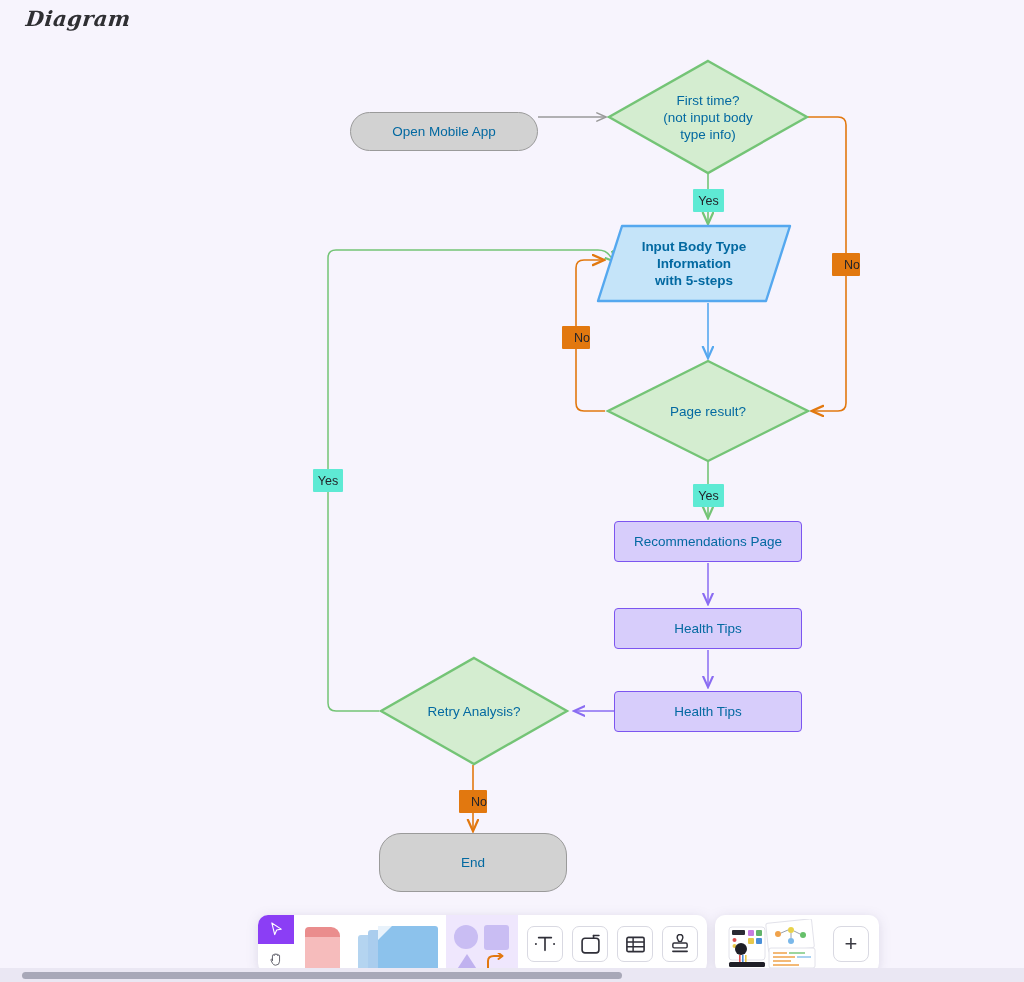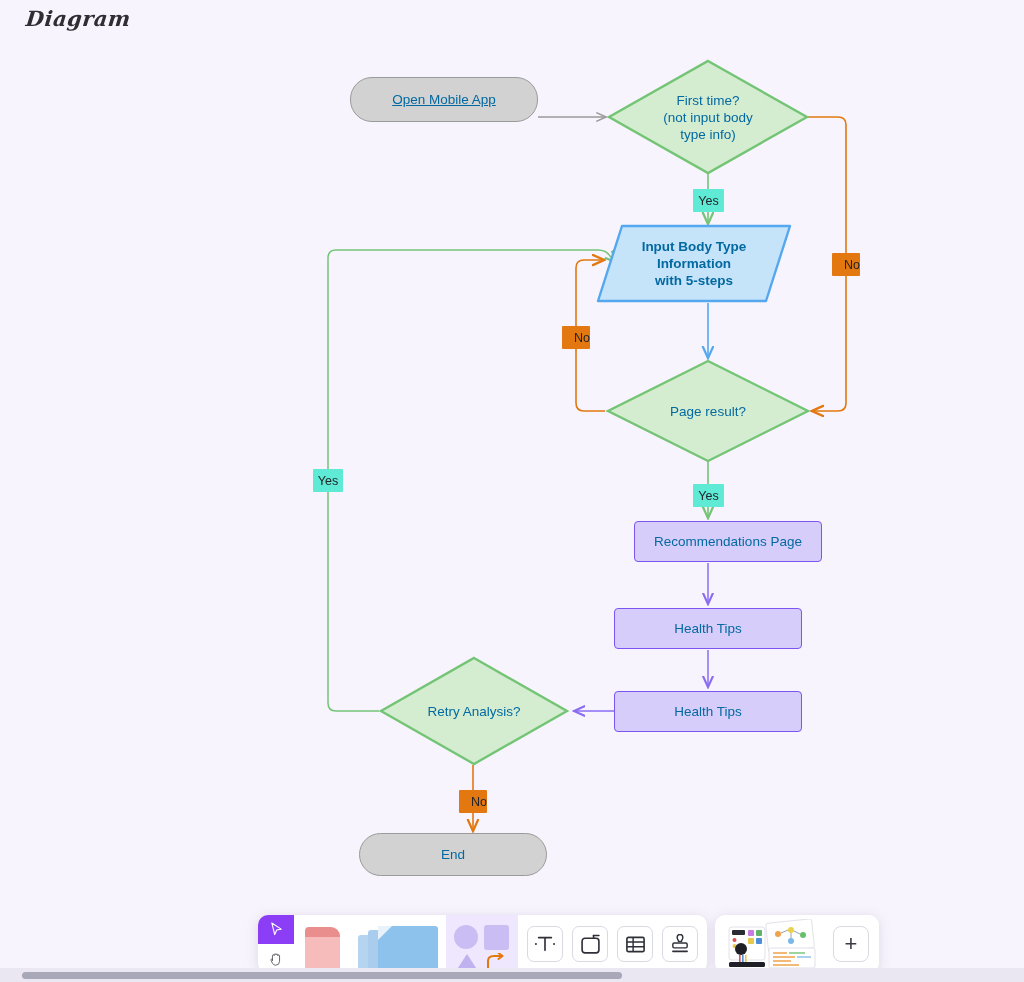--- a/index.html
+++ b/index.html
@@ -306,21 +306,21 @@
 
     <path d="M708,650 L708,687" fill="none" stroke="#8a6cf2" stroke-width="1.5" marker-end="url(#ah-purple)"></path>
 
     <path d="M614,711 L574,711" fill="none" stroke="#8a6cf2" stroke-width="1.5" marker-end="url(#ah-purple)"></path>
 
     <path d="M379,711 L336,711 Q328,711 328,703 L328,258 Q328,250 336,250 L598,250 Q606,250 610,256 L616,262" fill="none" stroke="#74c476" stroke-width="1.5" marker-end="url(#ah-green)"></path>
 
     <path d="M473,765 L473,831" fill="none" stroke="#e2780f" stroke-width="1.6" marker-end="url(#ah-orange)"></path>
   </svg>
 
-  <div class="node terminator" style="left:350px; top:77px; width:188px; height:45px;text-decoration:underline;">
+  <div class="node terminator" style="left:350px; top:112px; width:188px; height:39px;">
     <span>Open Mobile App</span>
   </div>
 
   <div class="node decision" style="left:606px; top:58px; width:204px; height:118px;">
     <svg class="dia-shape" viewBox="0 0 204 118" preserveAspectRatio="none">
       <polygon points="102,3 201,59 102,115 3,59" fill="#d4edd0" stroke="#74c476" stroke-width="2.4"></polygon>
     </svg>
     <div class="dia-label">
       <div>First time?</div>
       <div>(not input body</div>
@@ -339,40 +339,40 @@
     </div>
   </div>
 
   <div class="node decision" style="left:605px; top:358px; width:206px; height:106px;">
     <svg class="dia-shape" viewBox="0 0 206 106" preserveAspectRatio="none">
       <polygon points="103,3 203,53 103,103 3,53" fill="#d4edd0" stroke="#74c476" stroke-width="2.4"></polygon>
     </svg>
     <div class="dia-label">Page result?</div>
   </div>
 
-  <div class="node process" style="left:634px; top:521px; width:188px; height:41px;">
+  <div class="node process" style="left:614px; top:521px; width:188px; height:41px;">
     <span>Recommendations Page</span>
   </div>
 
   <div class="node process" style="left:614px; top:608px; width:188px; height:41px;">
     <span>Health Tips</span>
   </div>
 
   <div class="node process" style="left:614px; top:691px; width:188px; height:41px;">
     <span>Health Tips</span>
   </div>
 
   <div class="node decision" style="left:378px; top:655px; width:192px; height:112px;">
     <svg class="dia-shape" viewBox="0 0 192 112" preserveAspectRatio="none">
       <polygon points="96,3 189,56 96,109 3,56" fill="#d4edd0" stroke="#74c476" stroke-width="2.4"></polygon>
     </svg>
     <div class="dia-label">Retry Analysis?</div>
   </div>
 
-  <div class="node terminator" style="left:359px; top:833px; width:188px; height:43px;">
+  <div class="node terminator" style="left:379px; top:833px; width:188px; height:59px;">
     <span>End</span>
   </div>
 
   <div class="edge-label yes" style="left:693px; top:189px; width:31px; height:23px;">
     <span>Yes</span>
   </div>
 
   <div class="edge-label no" style="left:832px; top:253px; width:28px; height:23px;">
     <span>No</span>
   </div>

